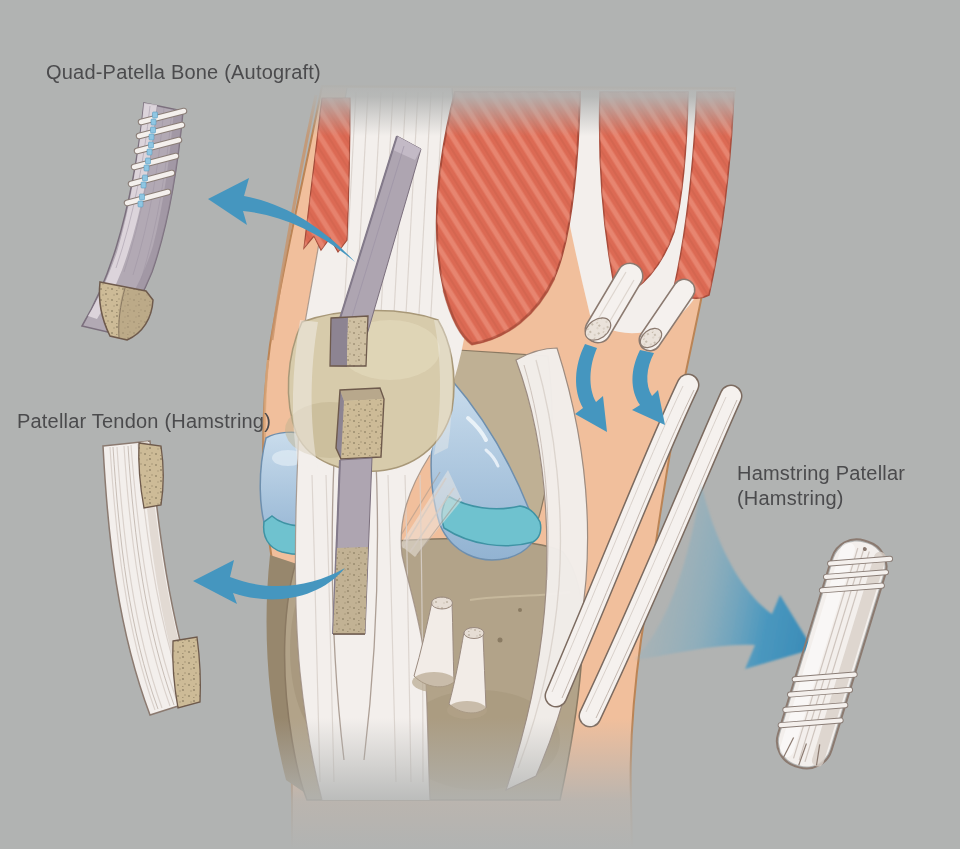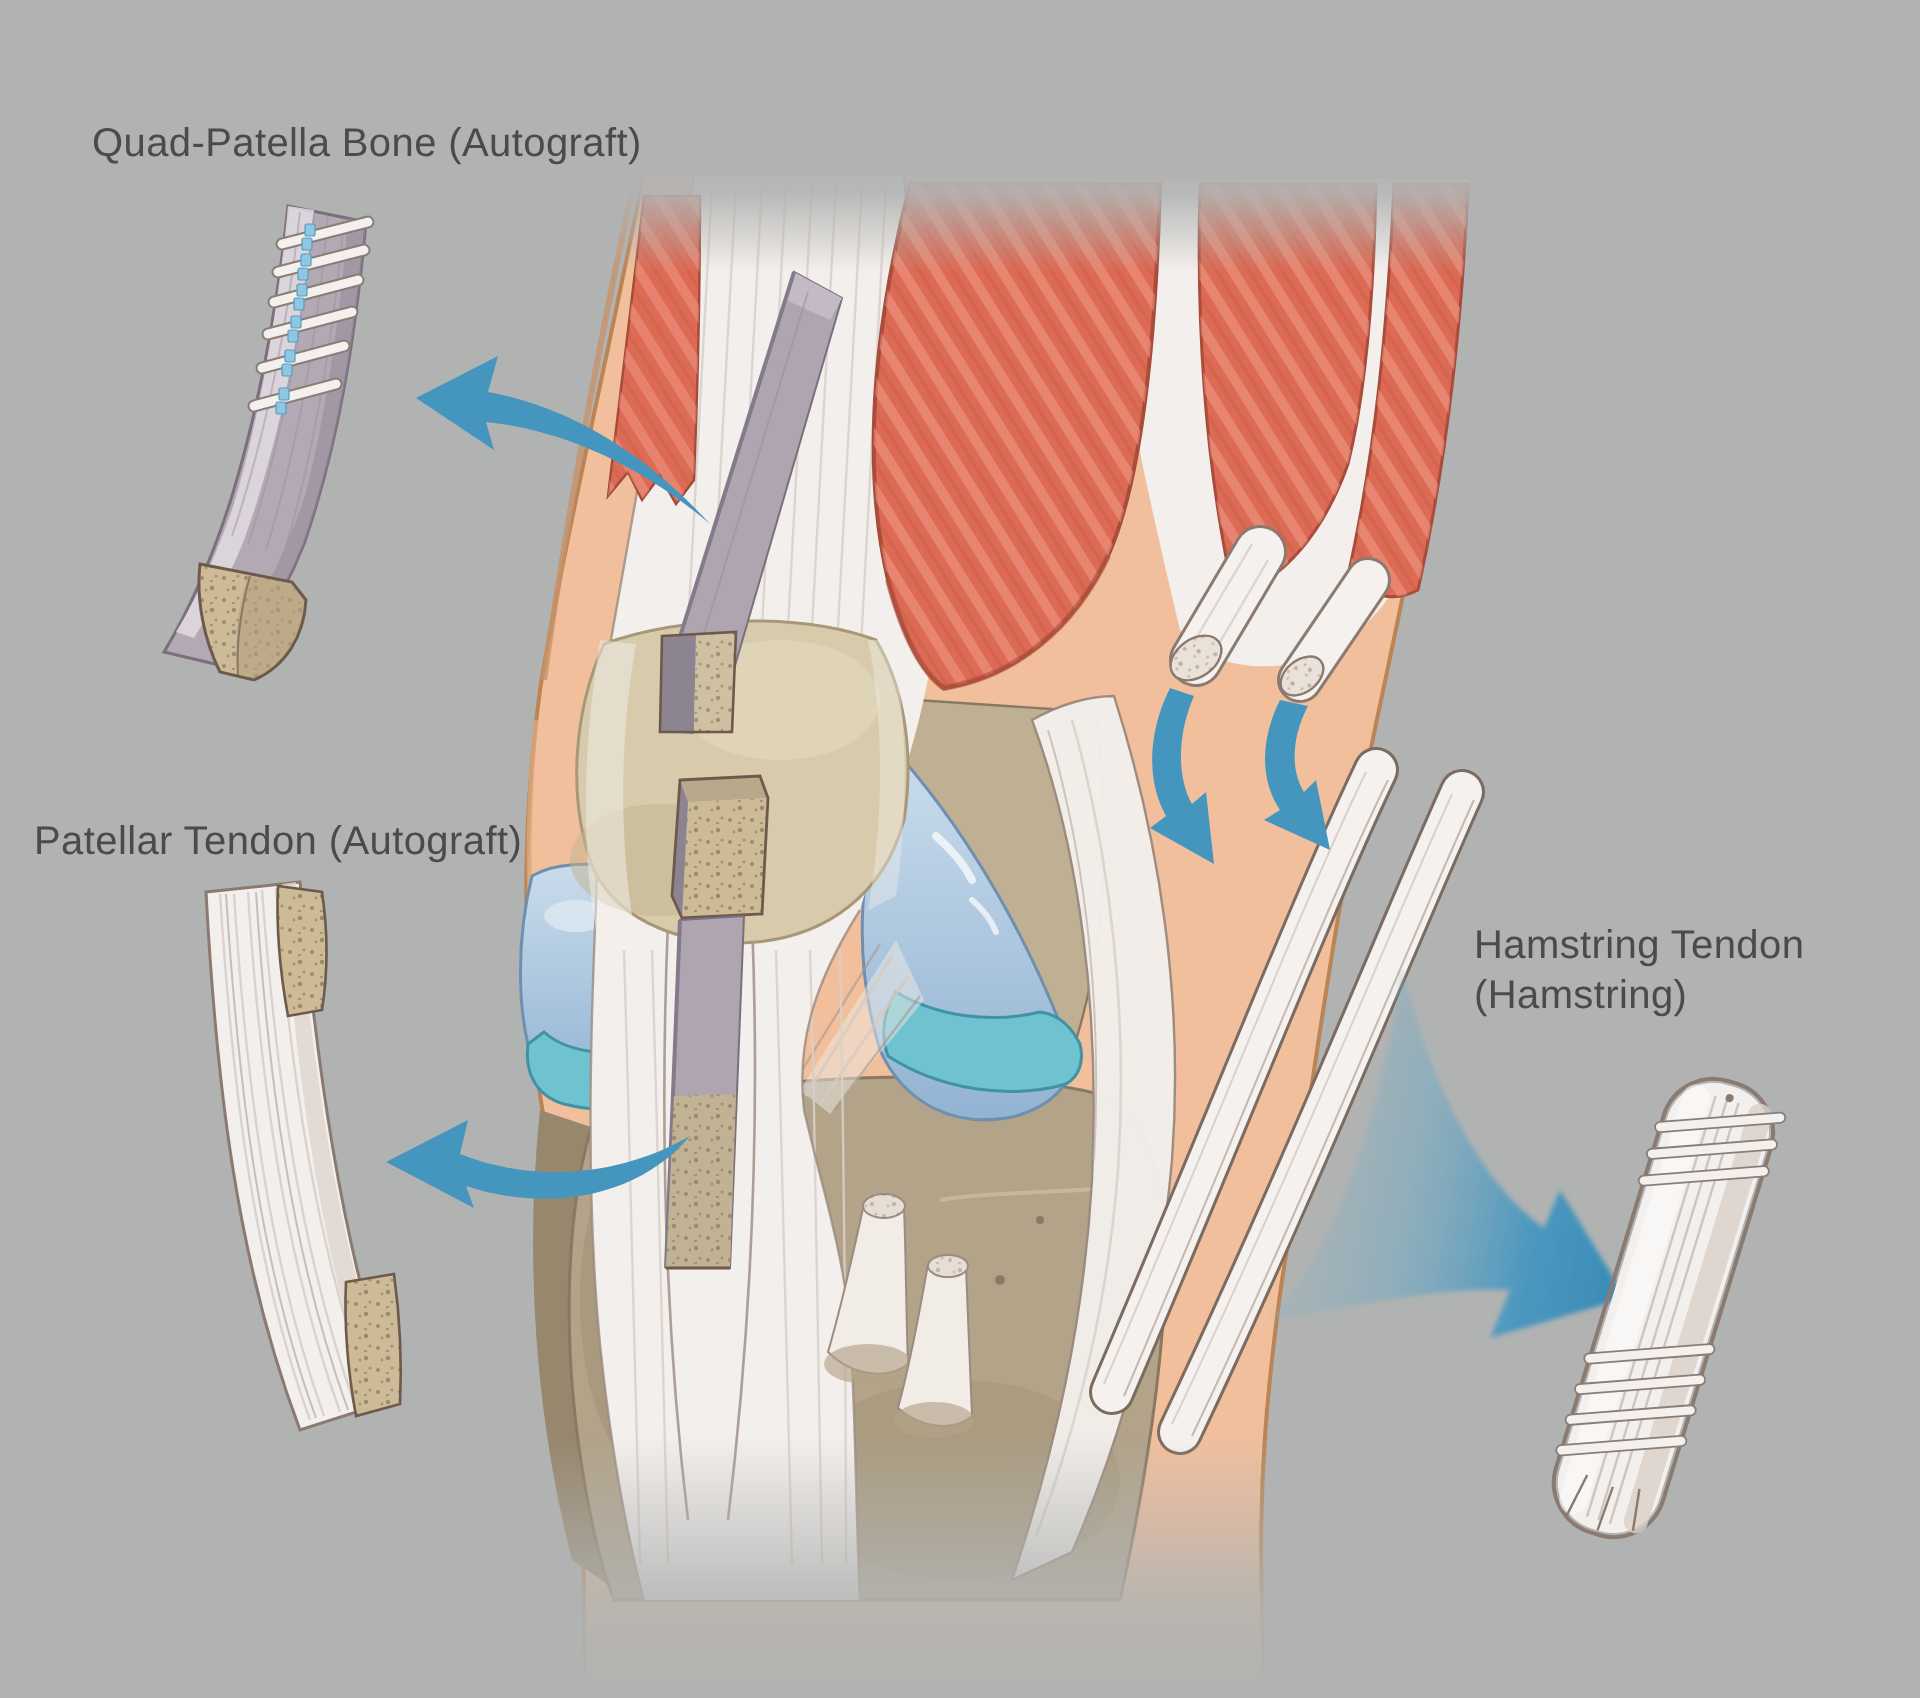--- a/index.html
+++ b/index.html
@@ -329,15 +329,15 @@
 
   <g>
     <path d="M 208,199 L 249,178 L 244,196 C 288,204 326,230 355,262 C 322,234 283,215 243,211 L 247,225 Z" style="fill:var(--arrow-blue,#4596bf)"></path>
     <path d="M 193,581 L 234,560 L 230,577 C 268,592 310,588 345,568 C 318,600 272,606 233,593 L 237,604 Z" style="fill:var(--arrow-blue,#4596bf)"></path>
     <path d="M 585,344 C 574,366 573,390 583,408 L 575,414 L 607,432 L 603,396 L 596,402 C 588,388 589,366 597,348 Z" style="fill:var(--arrow-blue,#4596bf)"></path>
     <path d="M 640,350 C 630,370 630,390 640,405 L 632,410 L 665,425 L 658,390 L 652,396 C 645,385 646,368 654,353 Z" style="fill:var(--arrow-blue,#4596bf)"></path>
   </g>
 </svg>
 
 <div class="label label-quad">Quad-Patella Bone (Autograft)</div>
-<div class="label label-patellar">Patellar Tendon (Autograft)</div>
-<div class="label label-hamstring"><span>Hamstring Tendon</span><br><span>(Hamstring)</span></div>
+<div class="label label-patellar">Patellar Tendon (Hamstring)</div>
+<div class="label label-hamstring"><span>Hamstring Patellar</span><br><span>(Hamstring)</span></div>
 </div>
 
 </body></html>

